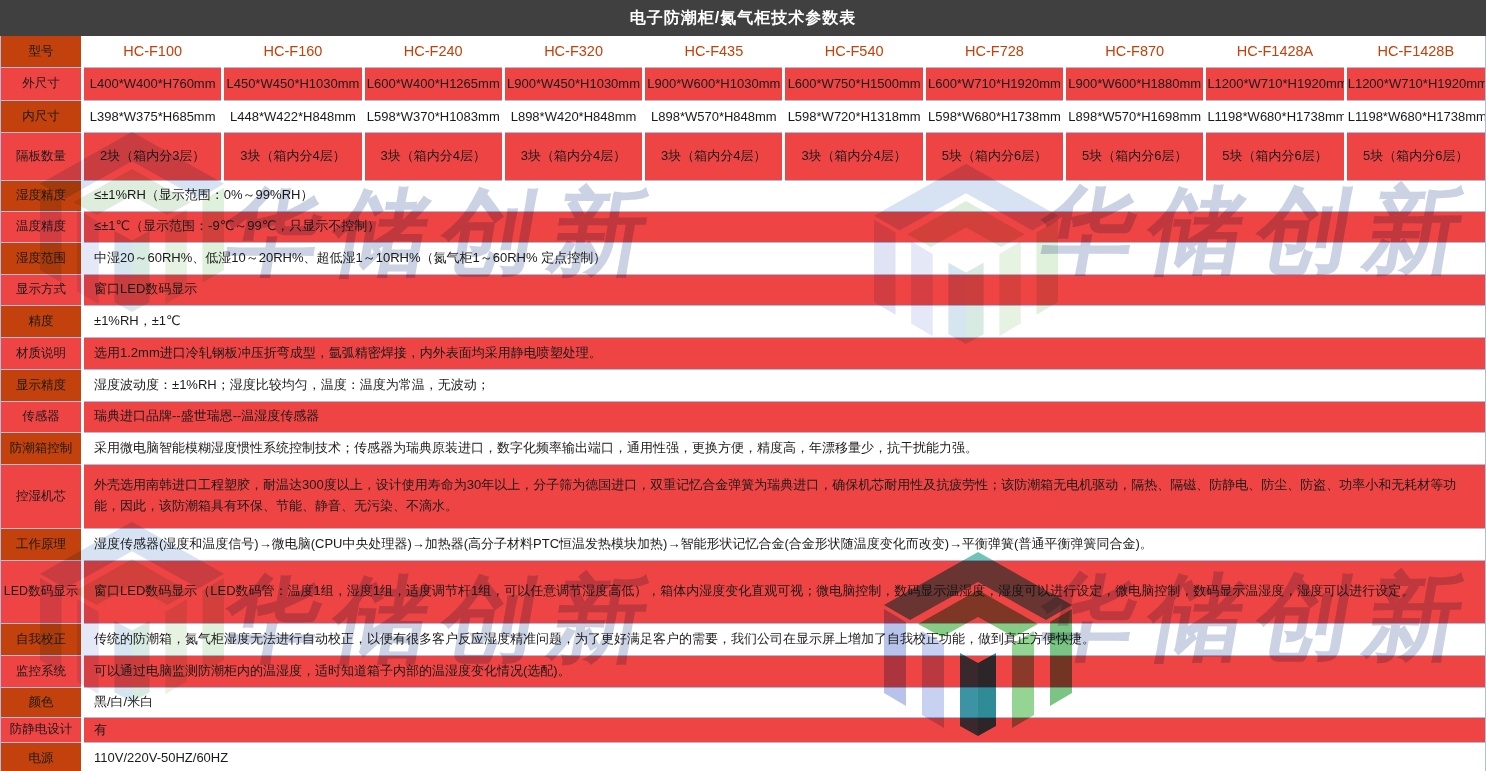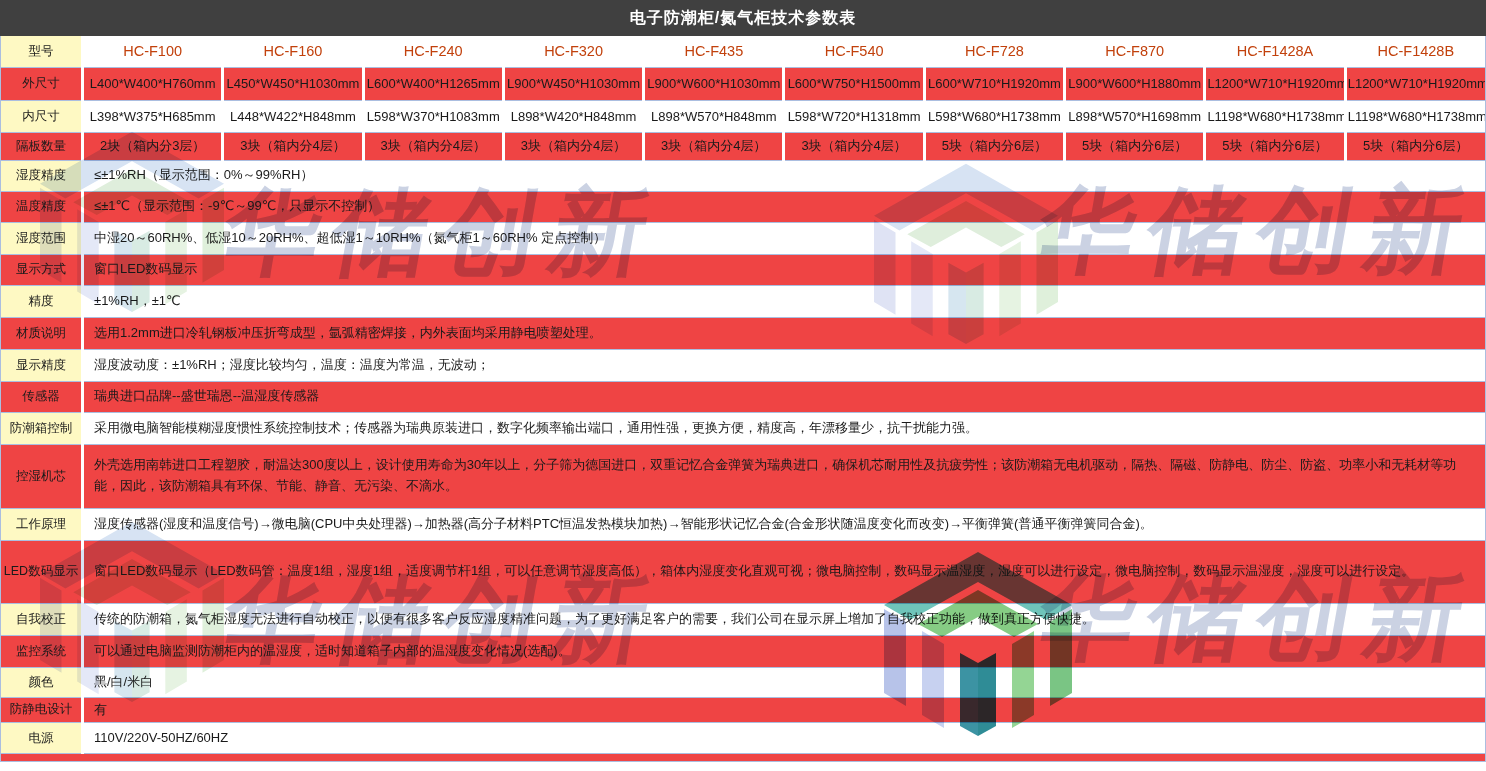--- a/index.html
+++ b/index.html
@@ -12,21 +12,21 @@
   col.label-col{width:82px;}
   td,th{border-bottom:1px solid #ABBEE0;border-left:3px solid #ffffff;
         font-weight:normal;overflow:hidden;vertical-align:middle;}
   td:first-child,th:first-child{border-left:none;}
   th.model{font-size:14.5px;text-align:center;color:#c2410c;}
   .lbl{font-size:12.5px;text-align:center;padding:0 2px;white-space:nowrap;}
   .val{font-size:13px;text-align:center;}
   .spec{font-size:13px;text-align:left;padding:2px 8px 2px 10px;line-height:1.6;}
   tr.stripe td,tr.stripe th{background:#ef4444;}
   tr.plain td,tr.plain th{background:#ffffff;}
-  tr.plain .lbl{background:#fef9c3;}
+  tr.plain .lbl{background:#c2410c;}
   
   .wm{position:absolute;z-index:9;pointer-events:none;mix-blend-mode:multiply;}
   .wm-text{font-size:95px;font-weight:bold;letter-spacing:14px;color:#CBD2E3;
            transform:skewX(-10deg);white-space:nowrap;line-height:1;}
 </style>
 </head>
 <body>
 
 <div class="page">
 
@@ -79,21 +79,21 @@
           <td class="val">L448*W422*H848mm</td>
           <td class="val">L598*W370*H1083mm</td>
           <td class="val">L898*W420*H848mm</td>
           <td class="val">L898*W570*H848mm</td>
           <td class="val">L598*W720*H1318mm</td>
           <td class="val">L598*W680*H1738mm</td>
           <td class="val">L898*W570*H1698mm</td>
           <td class="val">L1198*W680*H1738mm</td>
           <td class="val">L1198*W680*H1738mm</td>
         </tr>
-        <tr class="stripe" style="height: 28px;">
+        <tr class="stripe" style="height: 48px;">
           <td class="lbl">隔板数量</td>
           <td class="val">2块（箱内分3层）</td>
           <td class="val">3块（箱内分4层）</td>
           <td class="val">3块（箱内分4层）</td>
           <td class="val">3块（箱内分4层）</td>
           <td class="val">3块（箱内分4层）</td>
           <td class="val">3块（箱内分4层）</td>
           <td class="val">5块（箱内分6层）</td>
           <td class="val">5块（箱内分6层）</td>
           <td class="val">5块（箱内分6层）</td>

